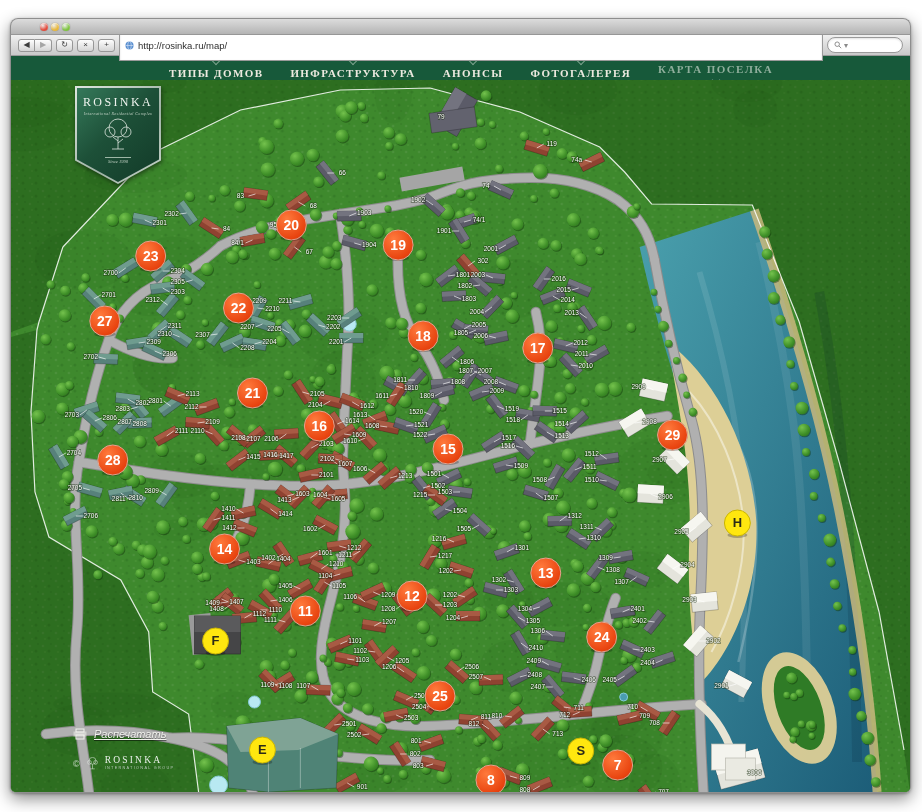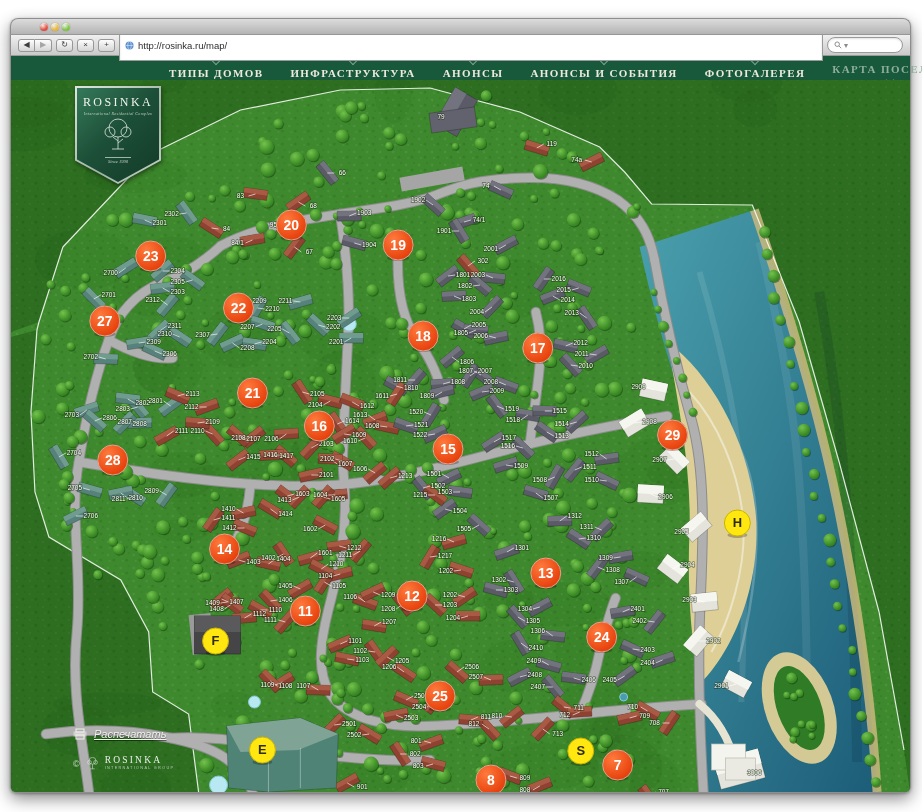--- a/index.html
+++ b/index.html
@@ -101,24 +101,20 @@
           <span class="chev"></span>
           <span class="nav-label">ТИПЫ ДОМОВ</span>
         </div>
         <div class="nav-item">
           <span class="chev"></span>
           <span class="nav-label">ИНФРАСТРУКТУРА</span>
         </div>
         <div class="nav-item">
           <span class="chev"></span>
           <span class="nav-label">АНОНСЫ</span>
-        </div>
-        <div class="nav-item">
-          <span class="chev"></span>
-          <span class="nav-label">АНОНСЫ И СОБЫТИЯ</span>
         </div>
         <div class="nav-item">
           <span class="chev"></span>
           <span class="nav-label">ФОТОГАЛЕРЕЯ</span>
         </div>
         <div class="nav-item active">
           <span class="chev hidden"></span>
           <span class="nav-label">КАРТА ПОСЕЛКА</span>
           <span class="chev below"></span>
         </div>

